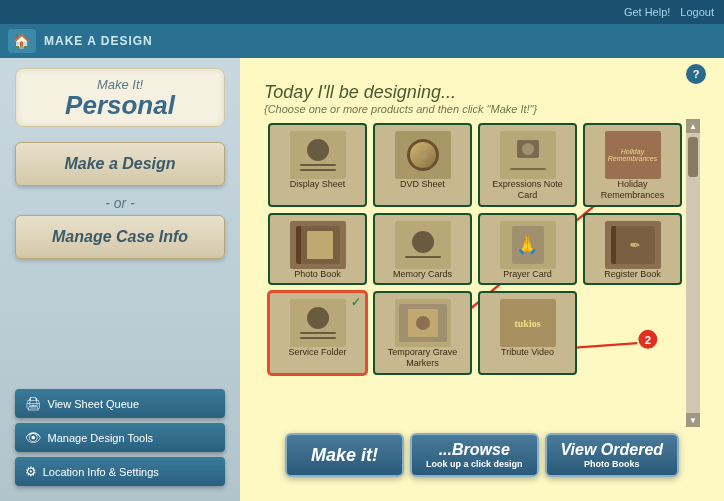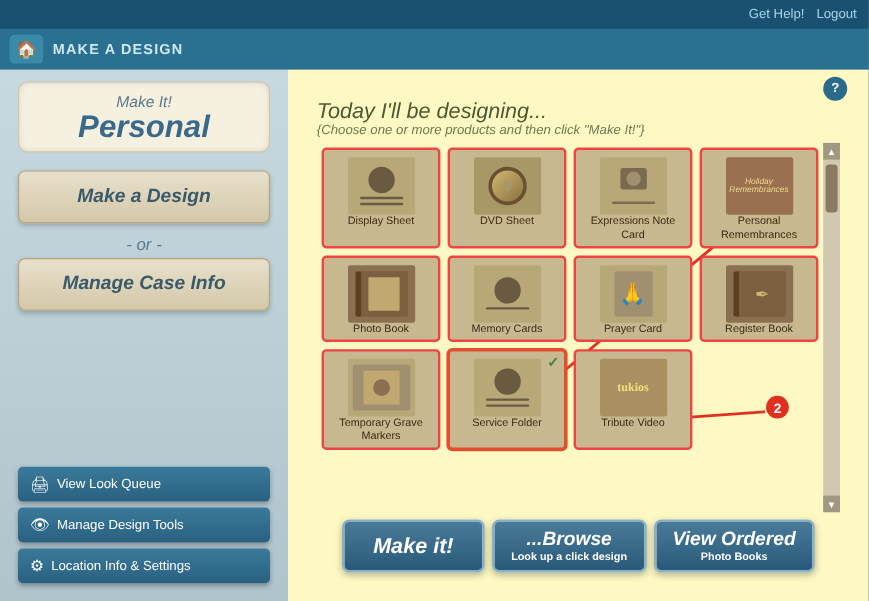--- a/index.html
+++ b/index.html
@@ -225,21 +225,21 @@
     .products-grid {
       display: grid;
       grid-template-columns: repeat(4, 1fr);
       gap: 6px;
       padding: 4px;
       padding-right: 18px;
     }
 
     .product-item {
       background: #c8b890;
-      border: 2px solid #ef4444;
+      border: 2px solid #14532d;
       border-radius: 4px;
       display: flex;
       flex-direction: column;
       align-items: center;
       padding: 6px 4px 4px;
       cursor: pointer;
       position: relative;
     }
     .product-item.selected {
       border: 2px solid #e05030;
@@ -465,21 +465,21 @@
     </div>
 
     <button class="menu-btn">Make a Design</button>
     <div class="or-divider">- or -</div>
     <button class="menu-btn">Manage Case Info</button>
 
     <div class="sidebar-spacer"></div>
 
     <button class="sidebar-action-btn">
       <span class="btn-icon">🖨</span>
-      <span>View Look Queue</span>
+      <span>View Sheet Queue</span>
     </button>
     <button class="sidebar-action-btn">
       <span class="btn-icon">👁</span>
       <span>Manage Design Tools</span>
     </button>
     <button class="sidebar-action-btn">
       <span class="btn-icon">⚙</span>
       <span>Location Info &amp; Settings</span>
     </button>
   </div>
@@ -543,21 +543,21 @@
             </div>
             <div style="width:36px;height:2px;background:#7a6a50;border-radius:1px;"></div>
           </div>
           <div class="product-label">Expressions Note Card</div>
         </div>
 
         <div class="product-item">
           <div class="thumb-holiday">
             Holiday<br>Remembrances
           </div>
-          <div class="product-label">Personal Remembrances</div>
+          <div class="product-label">Holiday Remembrances</div>
         </div>
 
         <div class="product-item">
           <div class="thumb-photobook">
             <div style="width:44px;height:38px;background:#7a6040;border-radius:2px;display:flex;align-items:center;justify-content:center;border-left:5px solid #5a4020;">
               <div style="width:26px;height:28px;background:#c0a870;border-radius:1px;"></div>
             </div>
           </div>
           <div class="product-label">Photo Book</div>
         </div>
@@ -579,40 +579,40 @@
           <div class="product-label">Prayer Card</div>
         </div>
 
         <div class="product-item">
           <div class="thumb-register">
             <div style="width:44px;height:38px;background:#7a6040;border-radius:2px;display:flex;align-items:center;justify-content:center;border-left:5px solid #5a4020;">
               <div style="font-size:14px;color:#d0b870;">✒</div>
             </div>
           </div>
           <div class="product-label">Register Book</div>
+        </div>
+
+        <div class="product-item selected">
+          <div class="thumb-service">
+            <div style="width:22px;height:22px;background:#6a5a40;border-radius:50%;"></div>
+            <div style="width:36px;height:2px;background:#6a5a40;border-radius:1px;"></div>
+            <div style="width:36px;height:2px;background:#6a5a40;border-radius:1px;"></div>
+          </div>
+          <div class="product-label">Service Folder</div>
         </div>
 
         <div class="product-item">
           <div class="thumb-temp">
             <div style="width:48px;height:38px;background:#a09070;border-radius:2px;display:flex;align-items:center;justify-content:center;">
               <div style="width:30px;height:28px;background:#c0a870;border-radius:1px;display:flex;align-items:center;justify-content:center;">
                 <div style="width:14px;height:14px;background:#8a7050;border-radius:50%;"></div>
               </div>
             </div>
           </div>
           <div class="product-label">Temporary Grave Markers</div>
-        </div>
-
-        <div class="product-item selected">
-          <div class="thumb-service">
-            <div style="width:22px;height:22px;background:#6a5a40;border-radius:50%;"></div>
-            <div style="width:36px;height:2px;background:#6a5a40;border-radius:1px;"></div>
-            <div style="width:36px;height:2px;background:#6a5a40;border-radius:1px;"></div>
-          </div>
-          <div class="product-label">Service Folder</div>
         </div>
 
         <div class="product-item">
           <div class="thumb-tribute">
             tukios
           </div>
           <div class="product-label">Tribute Video</div>
         </div>
 
       </div>

